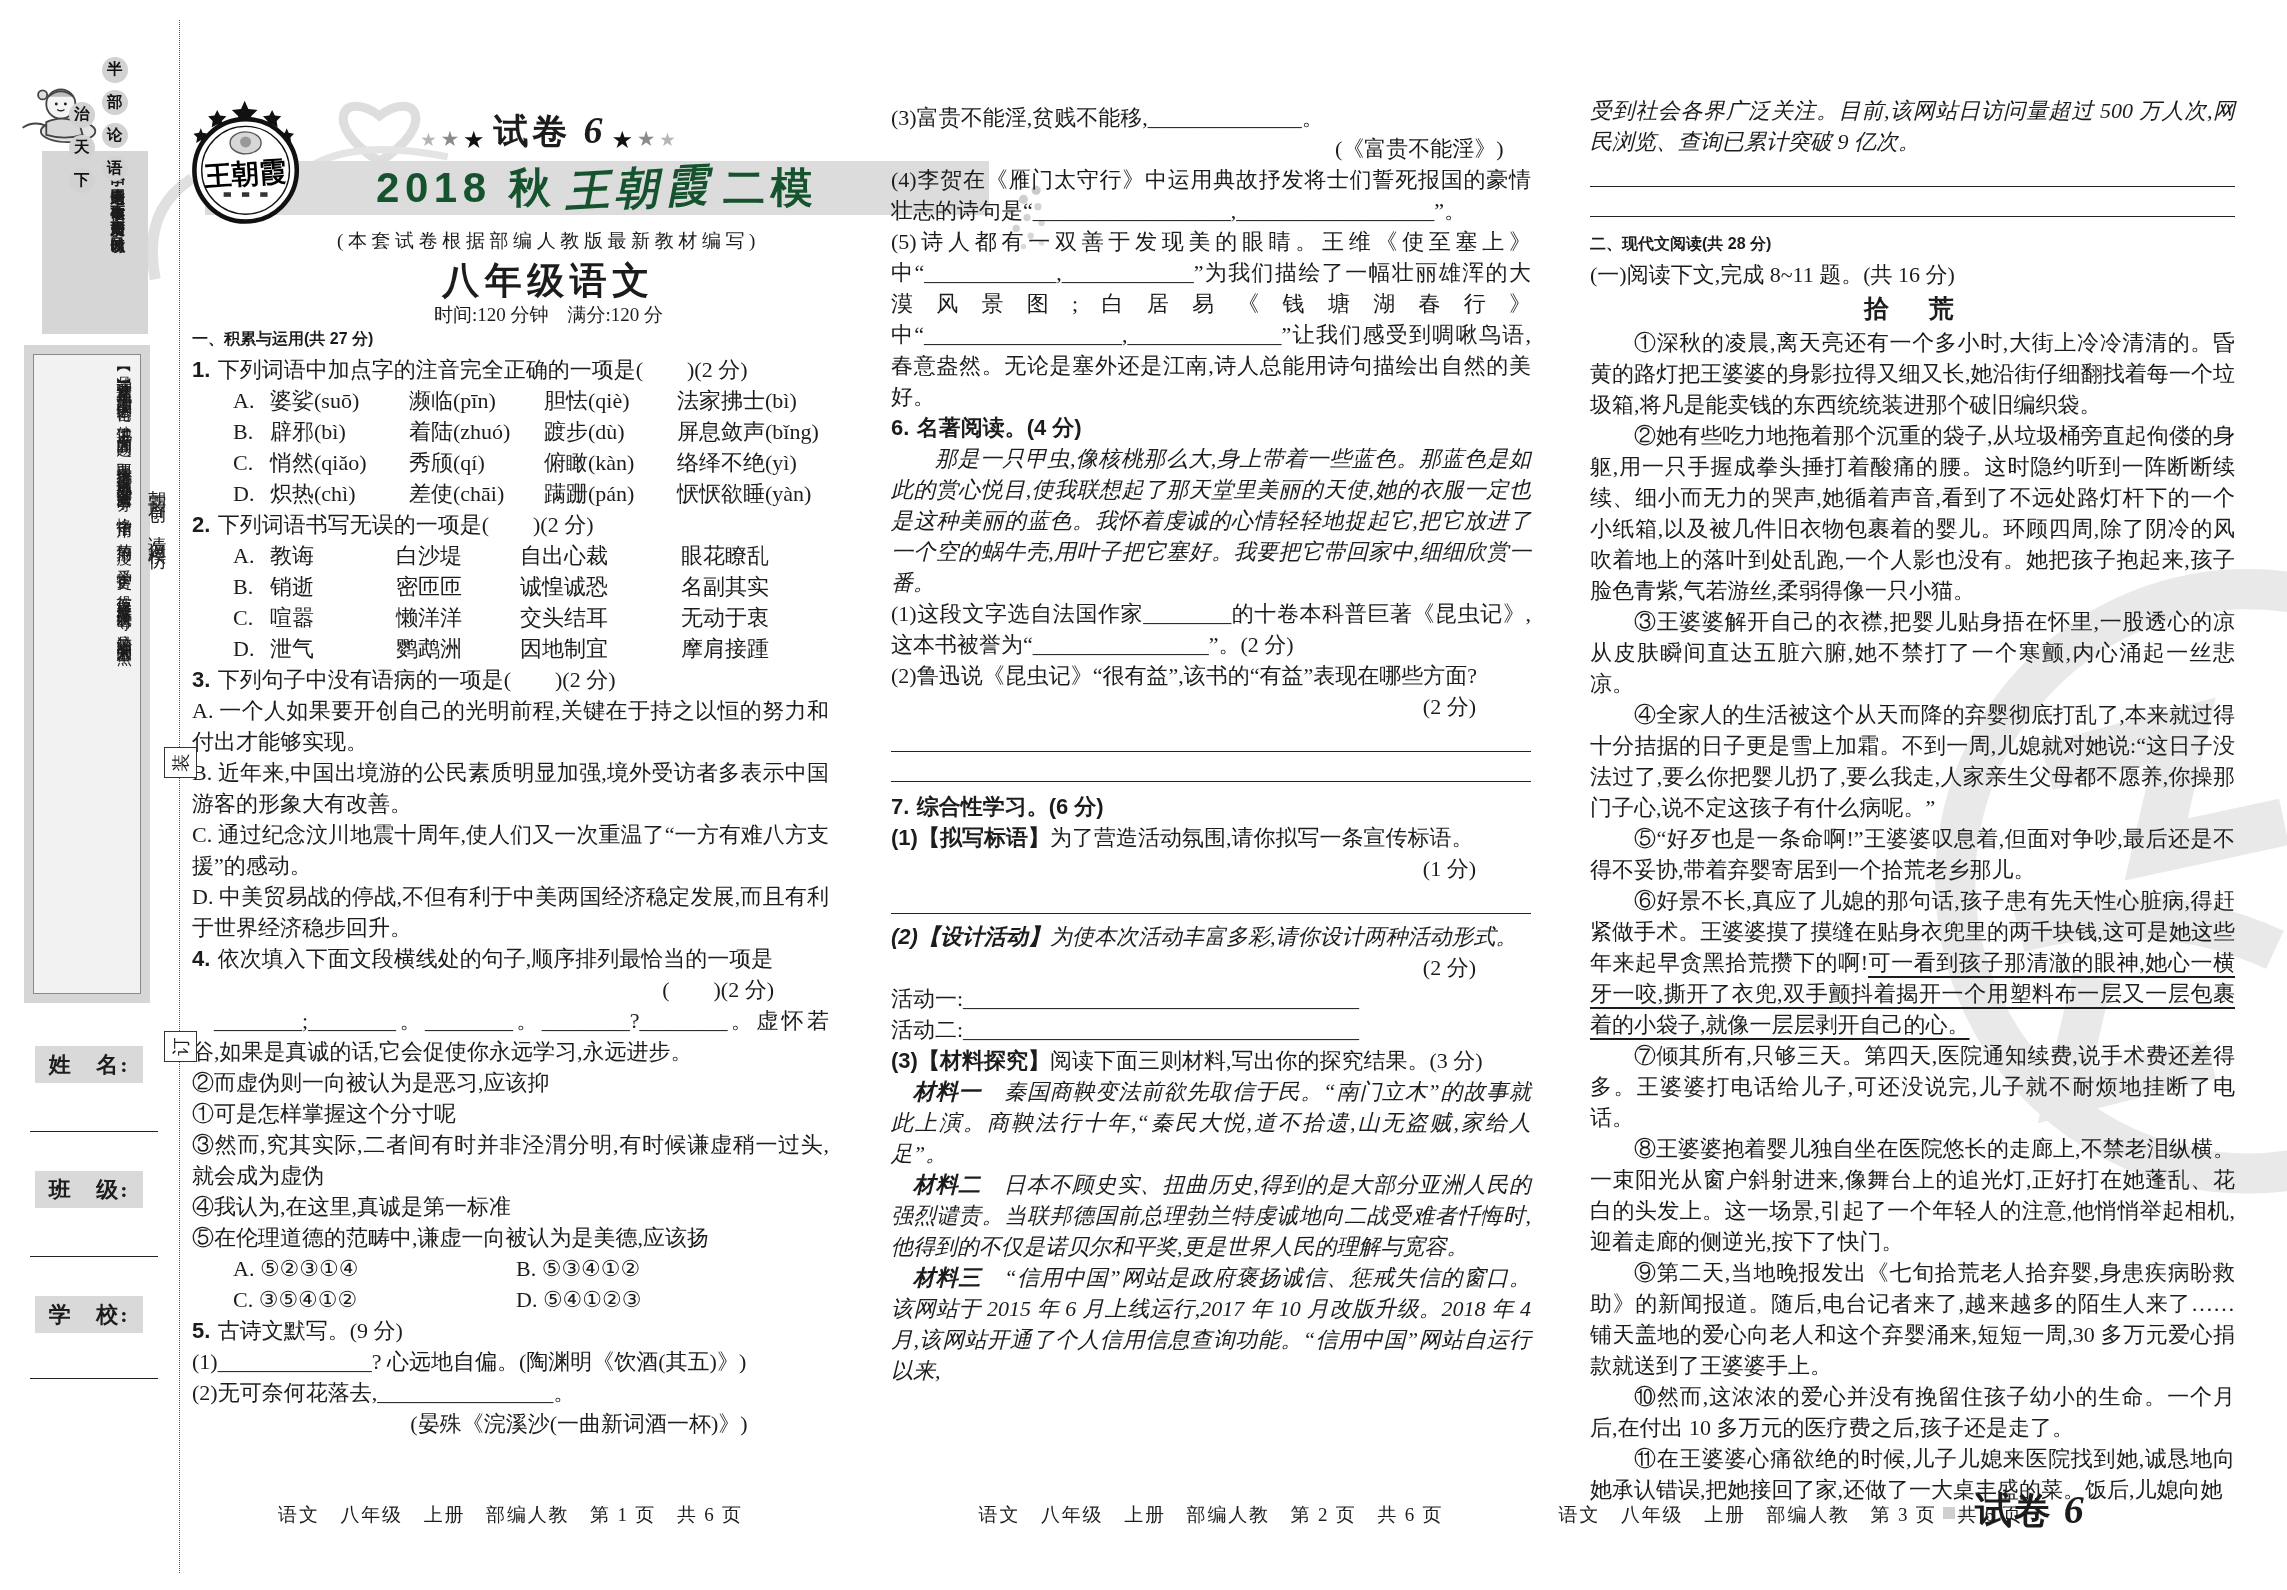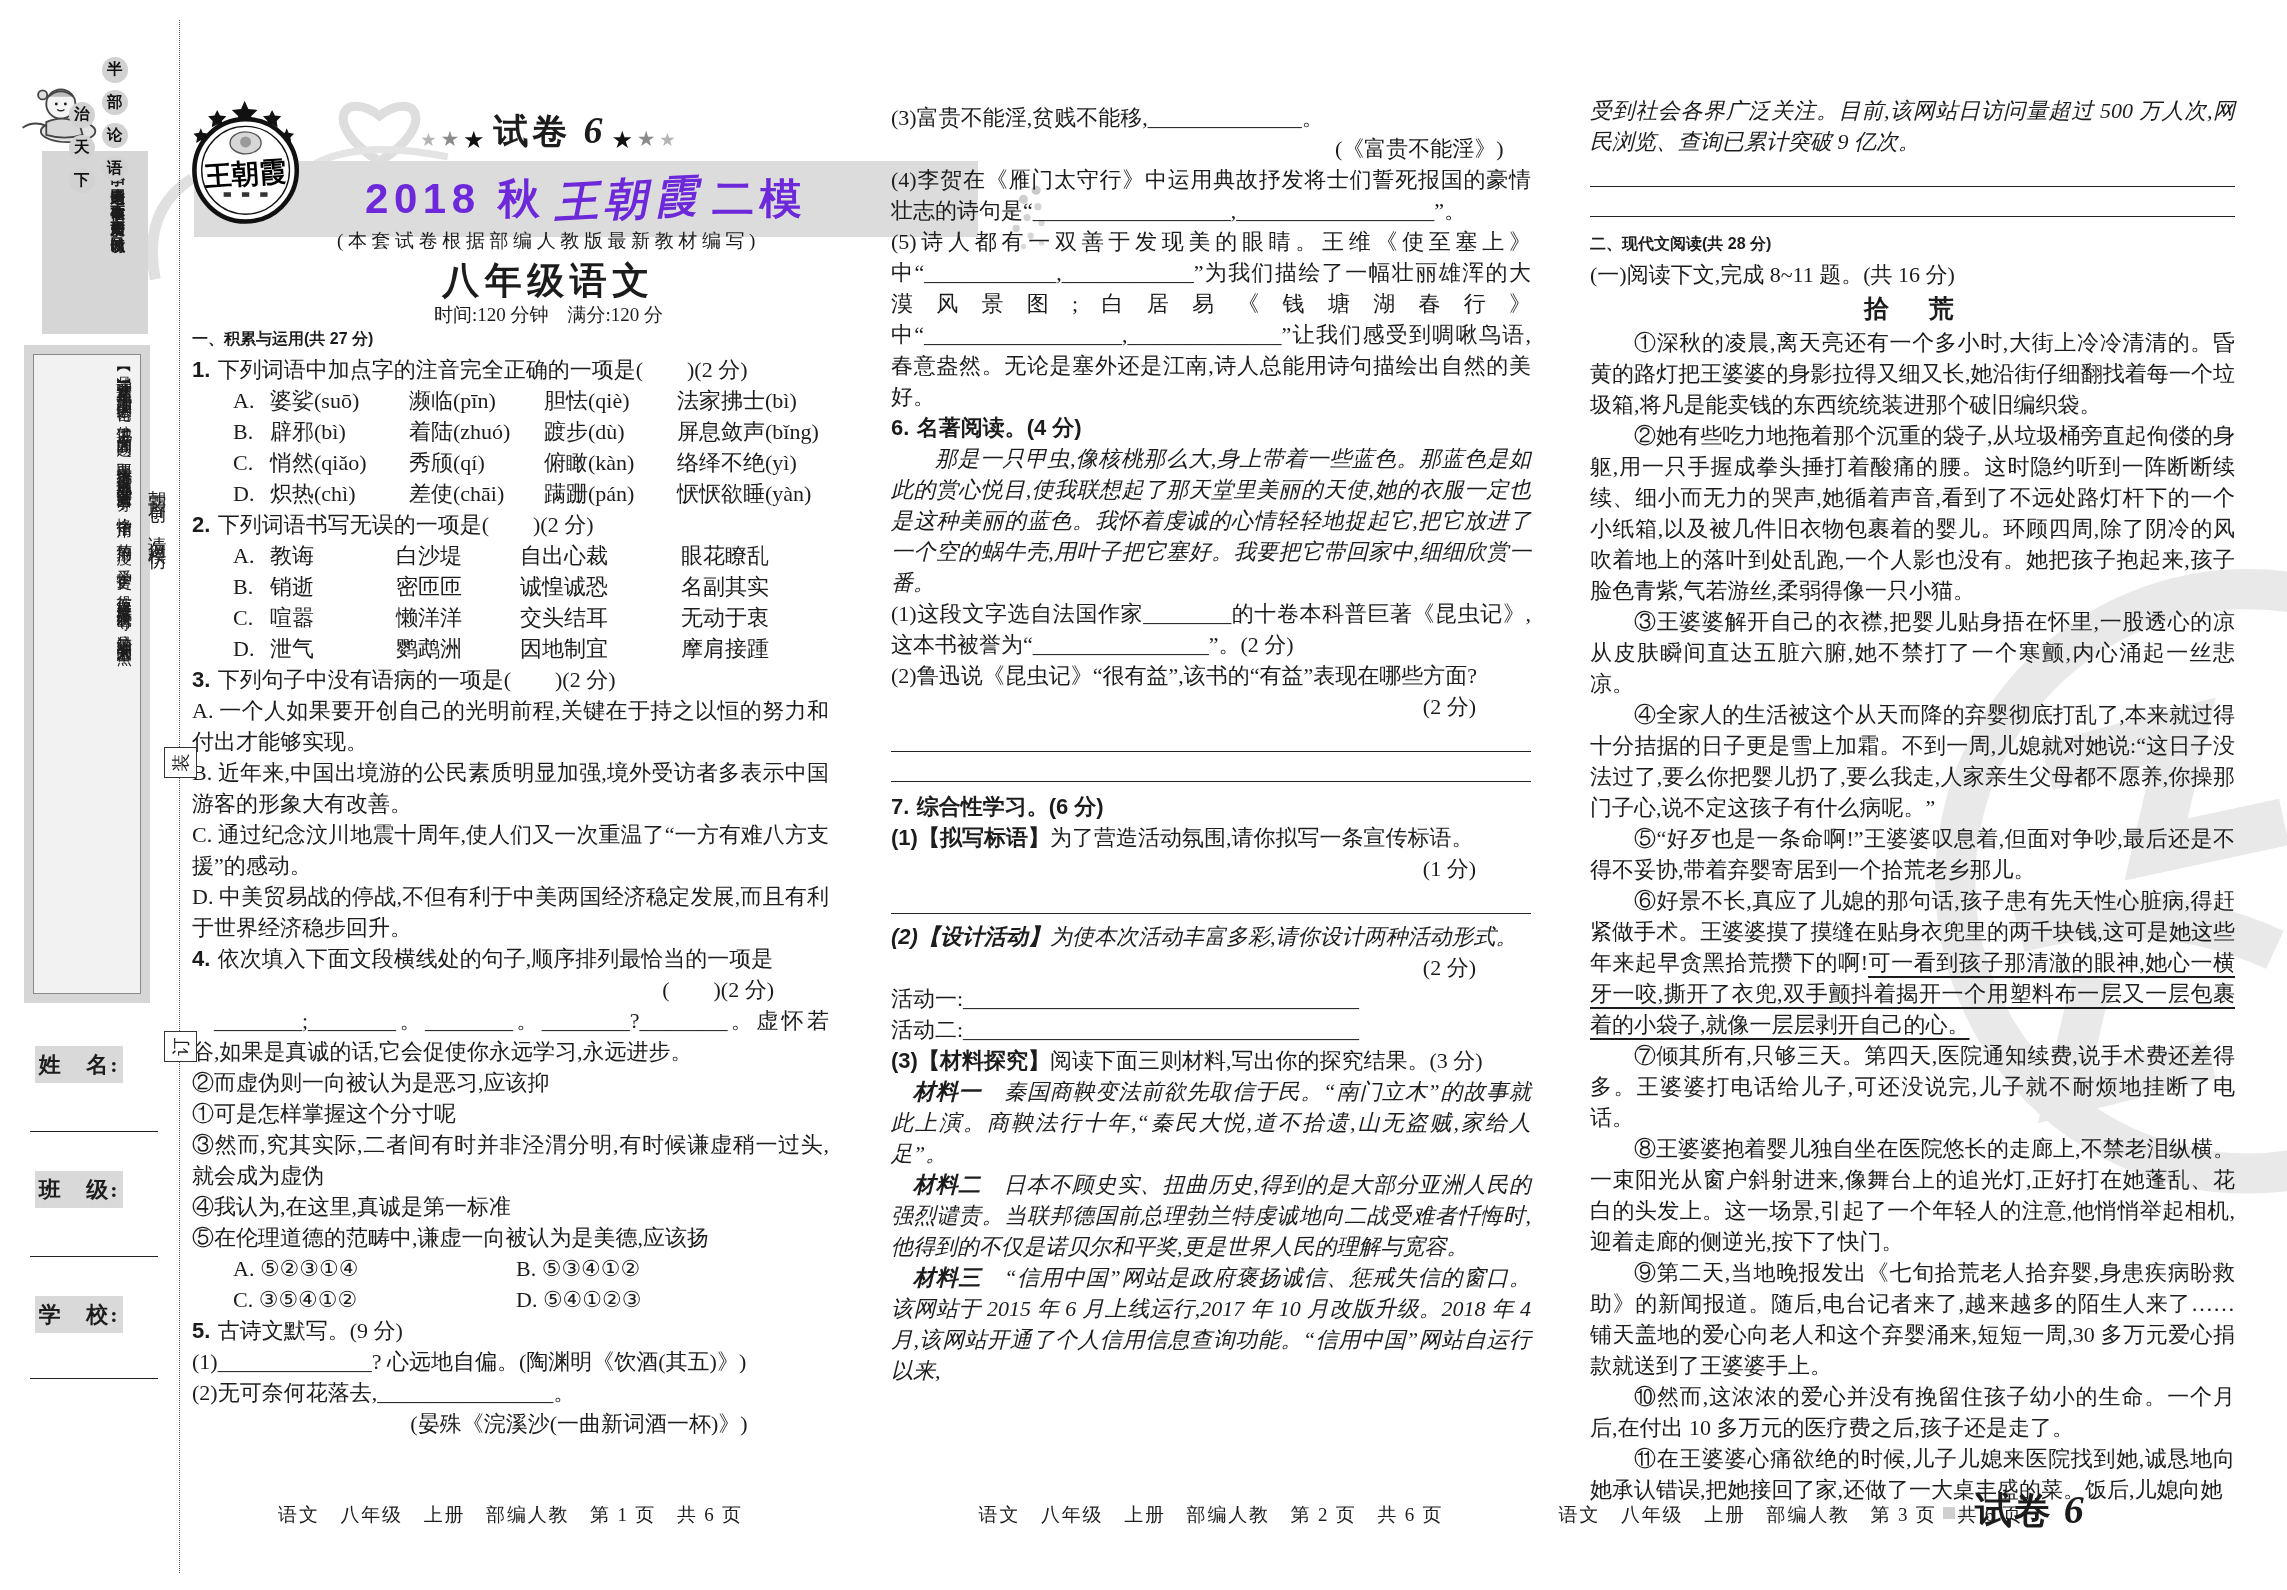--- a/index.html
+++ b/index.html
@@ -17,43 +17,43 @@
          font-family:"Liberation Sans",sans-serif;font-weight:bold;font-size:15.5px;
          display:flex;align-items:center;justify-content:center;}
   .quote-box{position:absolute;left:42px;top:151px;width:106px;height:183px;background:#d6d6d6;
              padding:11px 7.3px;z-index:1;}
   .quote-box .vtext{width:100%;height:100%;font-weight:bold;font-size:14.6px;line-height:46px;}
   .vtext{writing-mode:vertical-rl;text-orientation:upright;}
   .pindu-outer{position:absolute;left:24px;top:345px;width:126px;height:658px;background:#d6d6d6;
                padding:9.1px;z-index:1;}
   .pindu-box{width:100%;height:100%;background:#f2f2f2;border:1.8px solid #8a8a8a;padding:7.3px 4.6px;}
   .pindu-box .vtext{width:100%;height:100%;font-size:15.5px;line-height:21px;letter-spacing:1.8px;}
-  .field-chip{position:absolute;left:35px;width:88px;height:37px;background:#d9d9d9;z-index:1;
+  .field-chip{position:absolute;left:35px;width:108px;height:37px;background:#d9d9d9;z-index:1;
               font-weight:bold;font-size:22px;display:flex;align-items:center;justify-content:center;letter-spacing:1.8px;}
   .field-line{position:absolute;left:30px;width:128px;border-bottom:1.8px solid #222;z-index:1;}
 
   
   .spine-line{position:absolute;left:179px;top:20px;height:1553px;border-left:1.8px dotted #555;z-index:1;}
   .spine-text{position:absolute;left:143px;top:475px;height:283px;font-size:18.3px;line-height:25.6px;
               letter-spacing:5.5px;color:#222;z-index:2;}
   .seal-box{position:absolute;left:164px;width:33px;height:31px;background:#fff;border:1.8px solid #333;
             z-index:3;display:flex;align-items:center;justify-content:center;}
   .seal-box span{display:block;transform:rotate(-90deg);font-size:18.3px;}
 
   
   .deco{position:absolute;z-index:0;pointer-events:none;}
   .stars-row{position:absolute;left:324px;top:108px;width:448px;text-align:center;z-index:2;white-space:nowrap;}
   .stars-row .st{font-size:24px;vertical-align:middle;}
   .st.o1{color:#b5b5b5;font-size:18.3px;} .st.o2{color:#8b8b8b;font-size:21px;} .st.o3{color:#111;}
   .paper-title{font-size:35px;font-weight:bold;margin:0 5.5px;letter-spacing:3.7px;}
   .paper-title .n{font-style:italic;font-size:38px;letter-spacing:0;}
   .logo{position:absolute;left:187px;top:99px;z-index:3;}
-  .banner{position:absolute;left:194px;top:161px;width:784px;height:76px;background:#dcdcdc;z-index:1;
+  .banner{position:absolute;left:205px;top:161px;width:784px;height:54px;background:#dcdcdc;z-index:1;
           display:flex;align-items:center;justify-content:center;
-          font-family:"Liberation Sans",sans-serif;font-weight:bold;font-size:42px;letter-spacing:5.5px;color:#6d28d9;}
+          font-family:"Liberation Sans",sans-serif;font-weight:bold;font-size:42px;letter-spacing:5.5px;color:#14532d;}
   .banner .brand{font-family:"Liberation Serif",serif;font-style:italic;font-size:44px;margin:0 9.1px;
                  transform:rotate(-3deg);display:inline-block;}
   .hdots{position:absolute;left:989px;top:183px;z-index:1;}
   .hdr-note{position:absolute;left:279px;top:228px;width:539px;text-align:center;font-size:19px;
             letter-spacing:4.6px;z-index:2;}
   .hdr-subject{position:absolute;left:279px;top:256px;width:539px;text-align:center;z-index:2;
                font-family:"Liberation Sans",sans-serif;font-weight:bold;font-size:37px;letter-spacing:5.5px;}
   .hdr-meta{position:absolute;left:279px;top:302px;width:539px;text-align:center;font-size:19px;z-index:2;}
 
   

